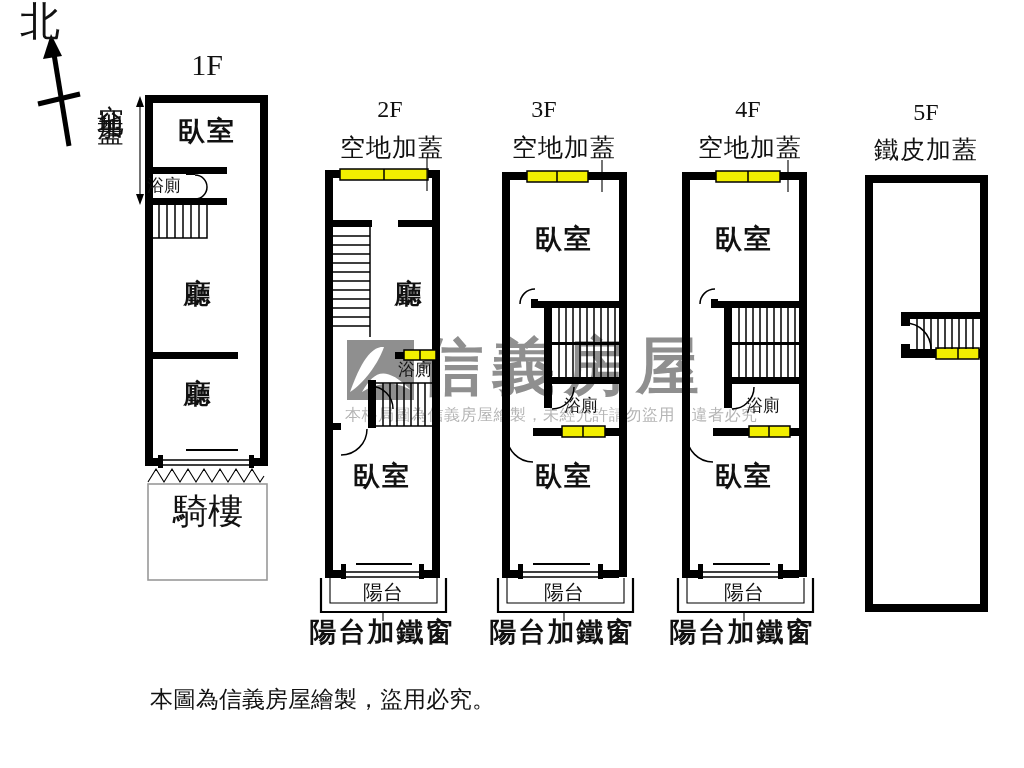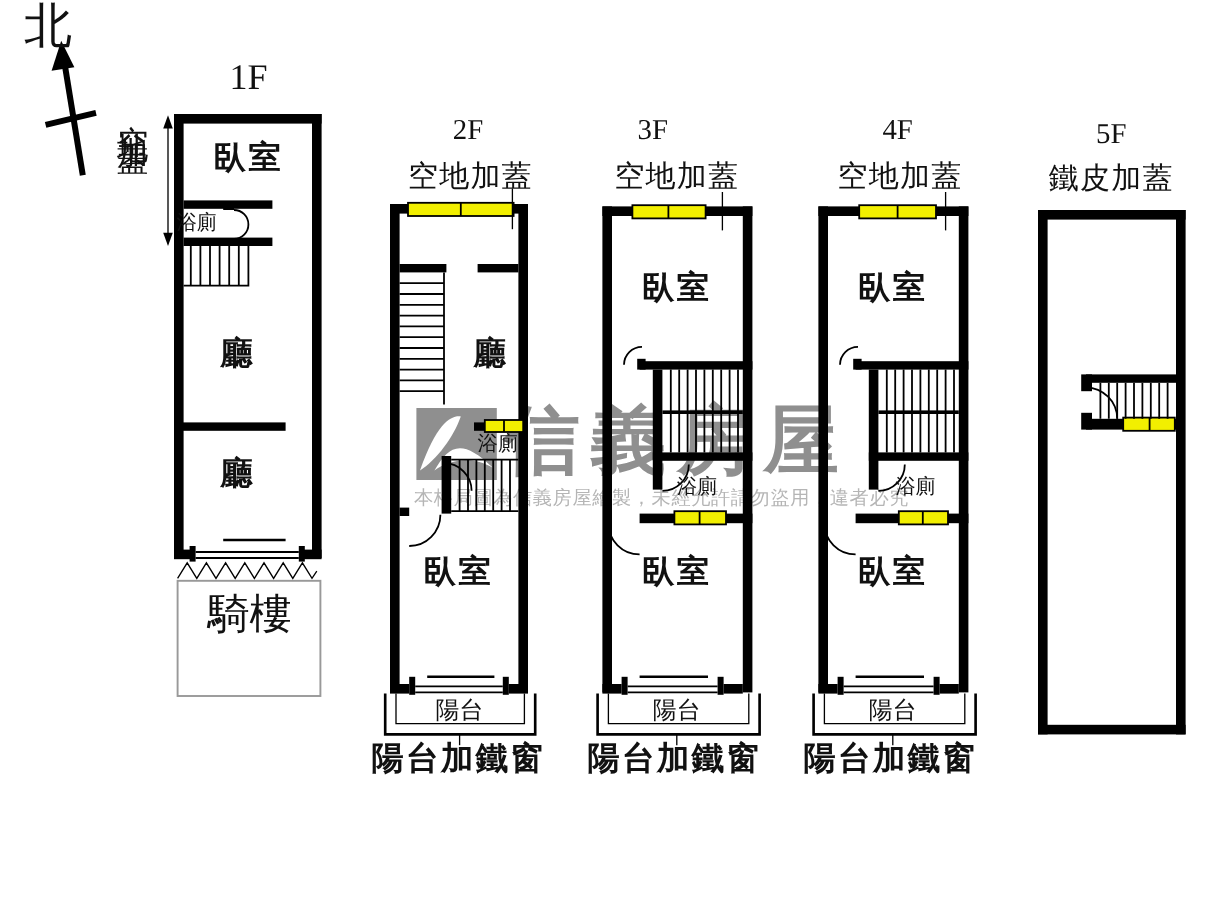--- a/index.html
+++ b/index.html
@@ -219,15 +219,16 @@
   <span class="lbl ctr room" style="left:744px;top:226px;">臥室</span>
   <span class="lbl small" style="left:746px;top:397px;">浴廁</span>
   <span class="lbl ctr room" style="left:744px;top:463px;">臥室</span>
   <span class="lbl ctr" style="left:744px;top:582px;font-size:20px;">陽台</span>
   <span class="lbl ctr room" style="left:742px;top:619px;">陽台加鐵窗</span>
 
   <span class="lbl ctr ftitle" style="left:926px;top:100px;">5F</span>
   <span class="lbl ctr fsub" style="left:926px;top:137px;text-align:center;">鐵皮加蓋</span>
 
   <div id="disclaimer">
+    <div>本圖為信義房屋繪製，盜用必究。</div>
   </div>
 
 </div>
 
 </body></html>

